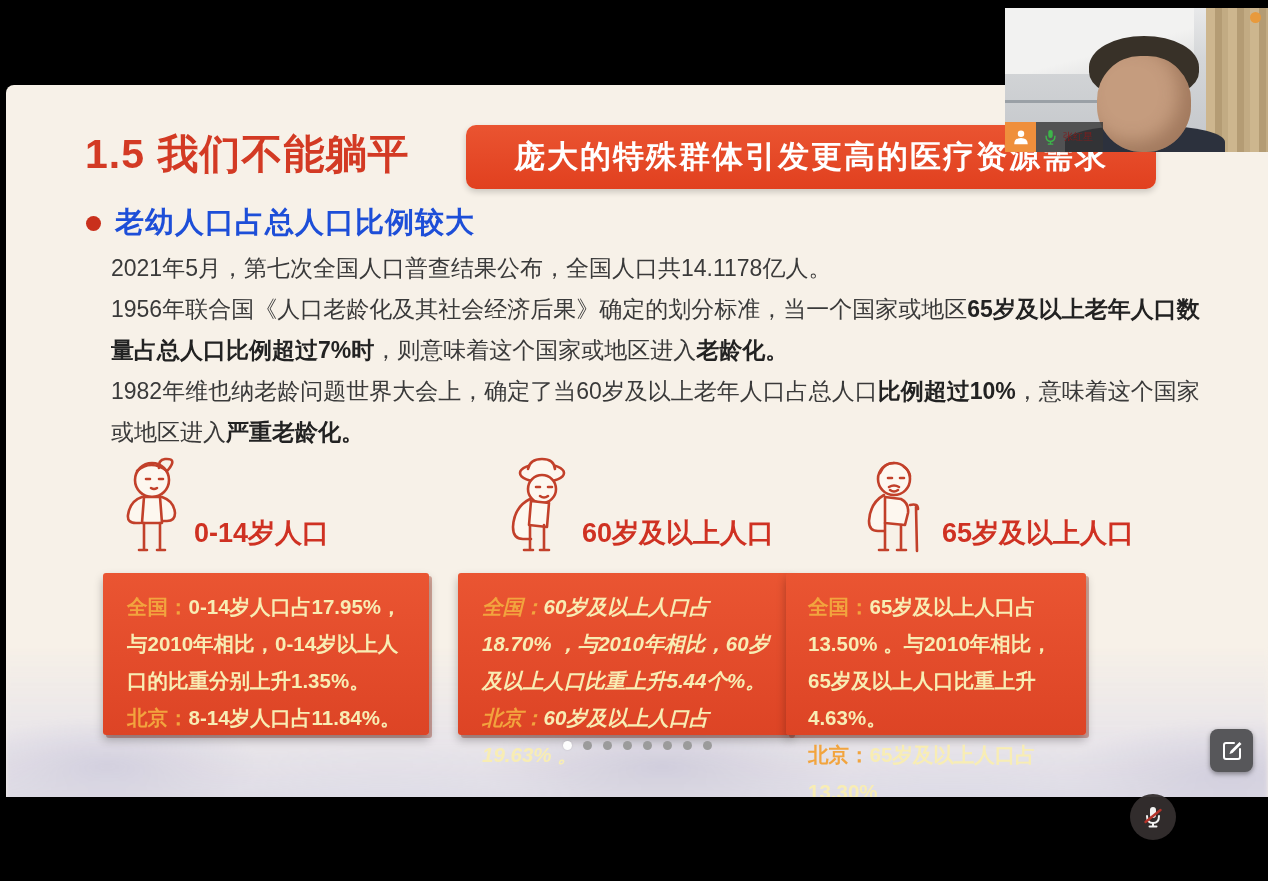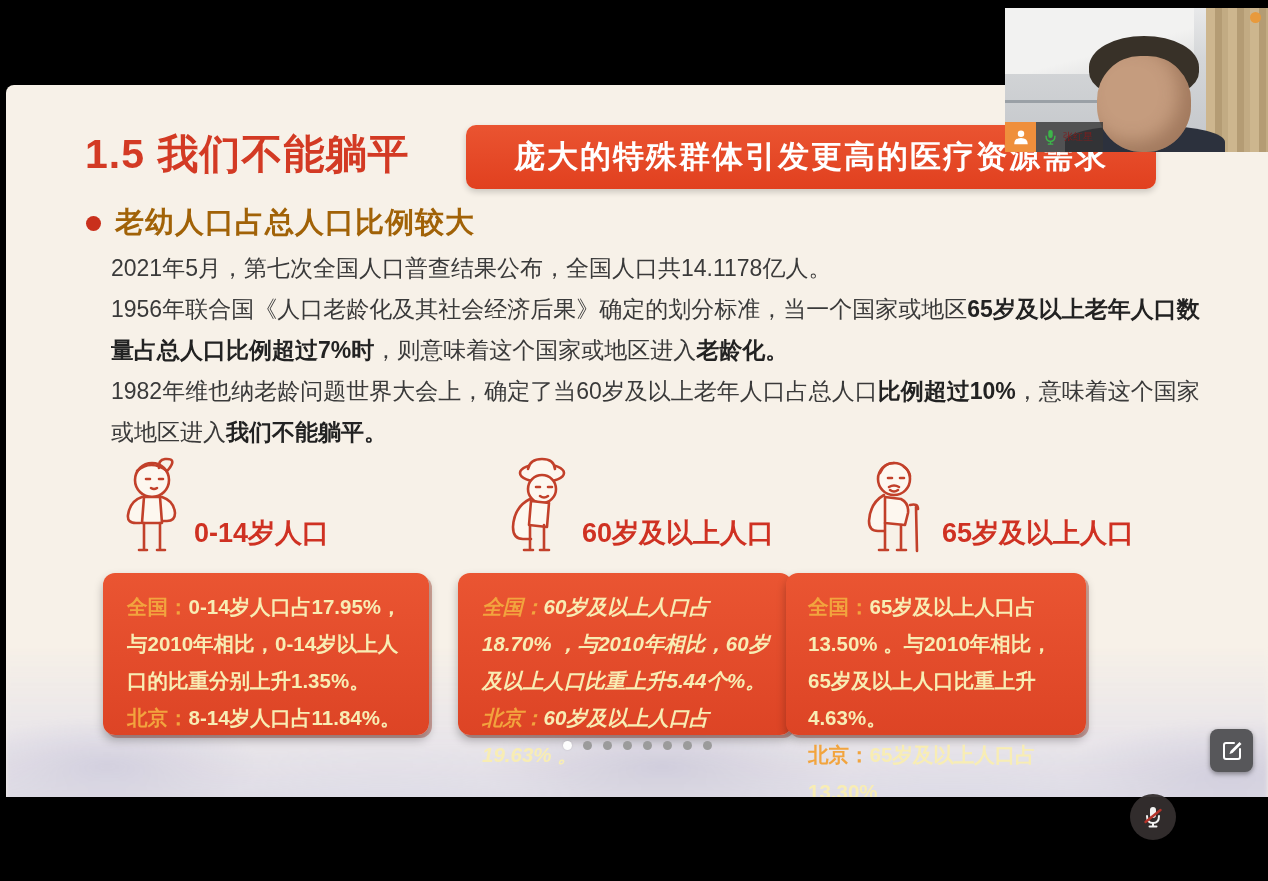--- a/index.html
+++ b/index.html
@@ -24,36 +24,36 @@
   .slide-title { position:absolute; left:79px; top:42px; font-size:41px; font-weight:bold;
     color:#d33a24; letter-spacing:1px; }
   .banner { position:absolute; left:460px; top:40px; width:690px; height:64px;
     background:linear-gradient(#ea5431,#e1401f); border-radius:10px;
     display:flex; align-items:center; justify-content:center;
     box-shadow:0 3px 6px rgba(0,0,0,.18); }
   .banner span { color:#fff; font-size:31px; font-weight:bold; letter-spacing:2px; }
 
   .bullet-row { position:absolute; left:80px; top:118px; display:flex; align-items:center; }
   .bullet-dot { width:15px; height:15px; border-radius:50%; background:#c9301c; margin-right:14px; }
-  .bullet-row span.txt { font-size:29px; font-weight:bold; color:#a16207; letter-spacing:1px; }
+  .bullet-row span.txt { font-size:29px; font-weight:bold; color:#1d4ed8; letter-spacing:1px; }
 
   .paragraphs { position:absolute; left:105px; top:163px; width:1100px;
     font-size:23px; color:#3a3a3a; line-height:41px; }
   .paragraphs .b { font-weight:bold; color:#222; }
 
   .groups { position:absolute; left:0; top:372px; width:100%; }
   .group { position:absolute; display:flex; align-items:flex-end; }
   .group.g0 { left:100px; } .group.g1 { left:488px; } .group.g2 { left:848px; }
   .group .figure { width:84px; height:100px; }
   .group .glabel { font-size:27px; font-weight:bold; color:#cf3122; margin:0 0 6px 4px;
     white-space:nowrap; }
 
   .boxes { position:absolute; left:0; top:488px; width:100%; }
   .statbox { position:absolute; height:162px; padding:15px 22px 10px 24px;
-    background:linear-gradient(#ea5532,#dd4425); border-radius:12px;
+    background:linear-gradient(#ea5532,#dd4425); border-radius:3px;
     box-shadow:0 5px 10px rgba(0,0,0,.28), 3px 3px 0 rgba(150,30,10,.35);
     font-size:20.5px; font-weight:bold; line-height:37px; color:#f8edb4; }
   .statbox.b0 { left:97px;  width:326px; }
   .statbox.b1 { left:452px; width:334px;font-style:italic; }
   .statbox.b2 { left:780px; width:300px;padding-left:22px; }
   .statbox .lab { color:#f2a43e; }
 
   .dots { position:absolute; left:0; top:656px; width:100%;
     display:flex; justify-content:center; gap:11px; }
   .dot { width:9px; height:9px; border-radius:50%; background:#9b9b9b; }
@@ -108,21 +108,21 @@
     </div>
 
     <div class="bullet-row">
       <div class="bullet-dot"></div>
       <span class="txt">老幼人口占总人口比例较大</span>
     </div>
 
     <div class="paragraphs">
       <p><span>2021年5月，第七次全国人口普查结果公布，全国人口共14.1178亿人。</span></p>
       <p><span>1956年联合国《人口老龄化及其社会经济后果》确定的划分标准，当一个国家或地区</span><span class="b">65岁及以上老年人口数量占总人口比例超过7%时</span><span>，则意味着这个国家或地区进入</span><span class="b">老龄化。</span></p>
-      <p><span>1982年维也纳老龄问题世界大会上，确定了当60岁及以上老年人口占总人口</span><span class="b">比例超过10%</span><span>，意味着这个国家或地区进入</span><span class="b">我们不能躺平。</span></p>
+      <p><span>1982年维也纳老龄问题世界大会上，确定了当60岁及以上老年人口占总人口</span><span class="b">比例超过10%</span><span>，意味着这个国家或地区进入</span><span class="b">严重老龄化。</span></p>
     </div>
 
     <div class="groups">
       <div class="group g0">
         <svg class="figure" viewBox="0 0 84 100" fill="none" stroke="#c2402a" stroke-width="2.6" stroke-linecap="round" stroke-linejoin="round">
           <circle cx="46" cy="23" r="17" fill="#fdf7ef"></circle>
           <path d="M31 14 q14 -12 30 0"></path>
           <path d="M40 22 l4 0 M53 22 l4 0 M45 31 q3 2 6 0"></path>
           <path d="M62 13 q10 -12 -3 -11 q-7 1 -6 9"></path>
           <path d="M36 40 q-12 4 -14 18 q-1 8 8 8 l4 0" fill="#fdf7ef"></path>

